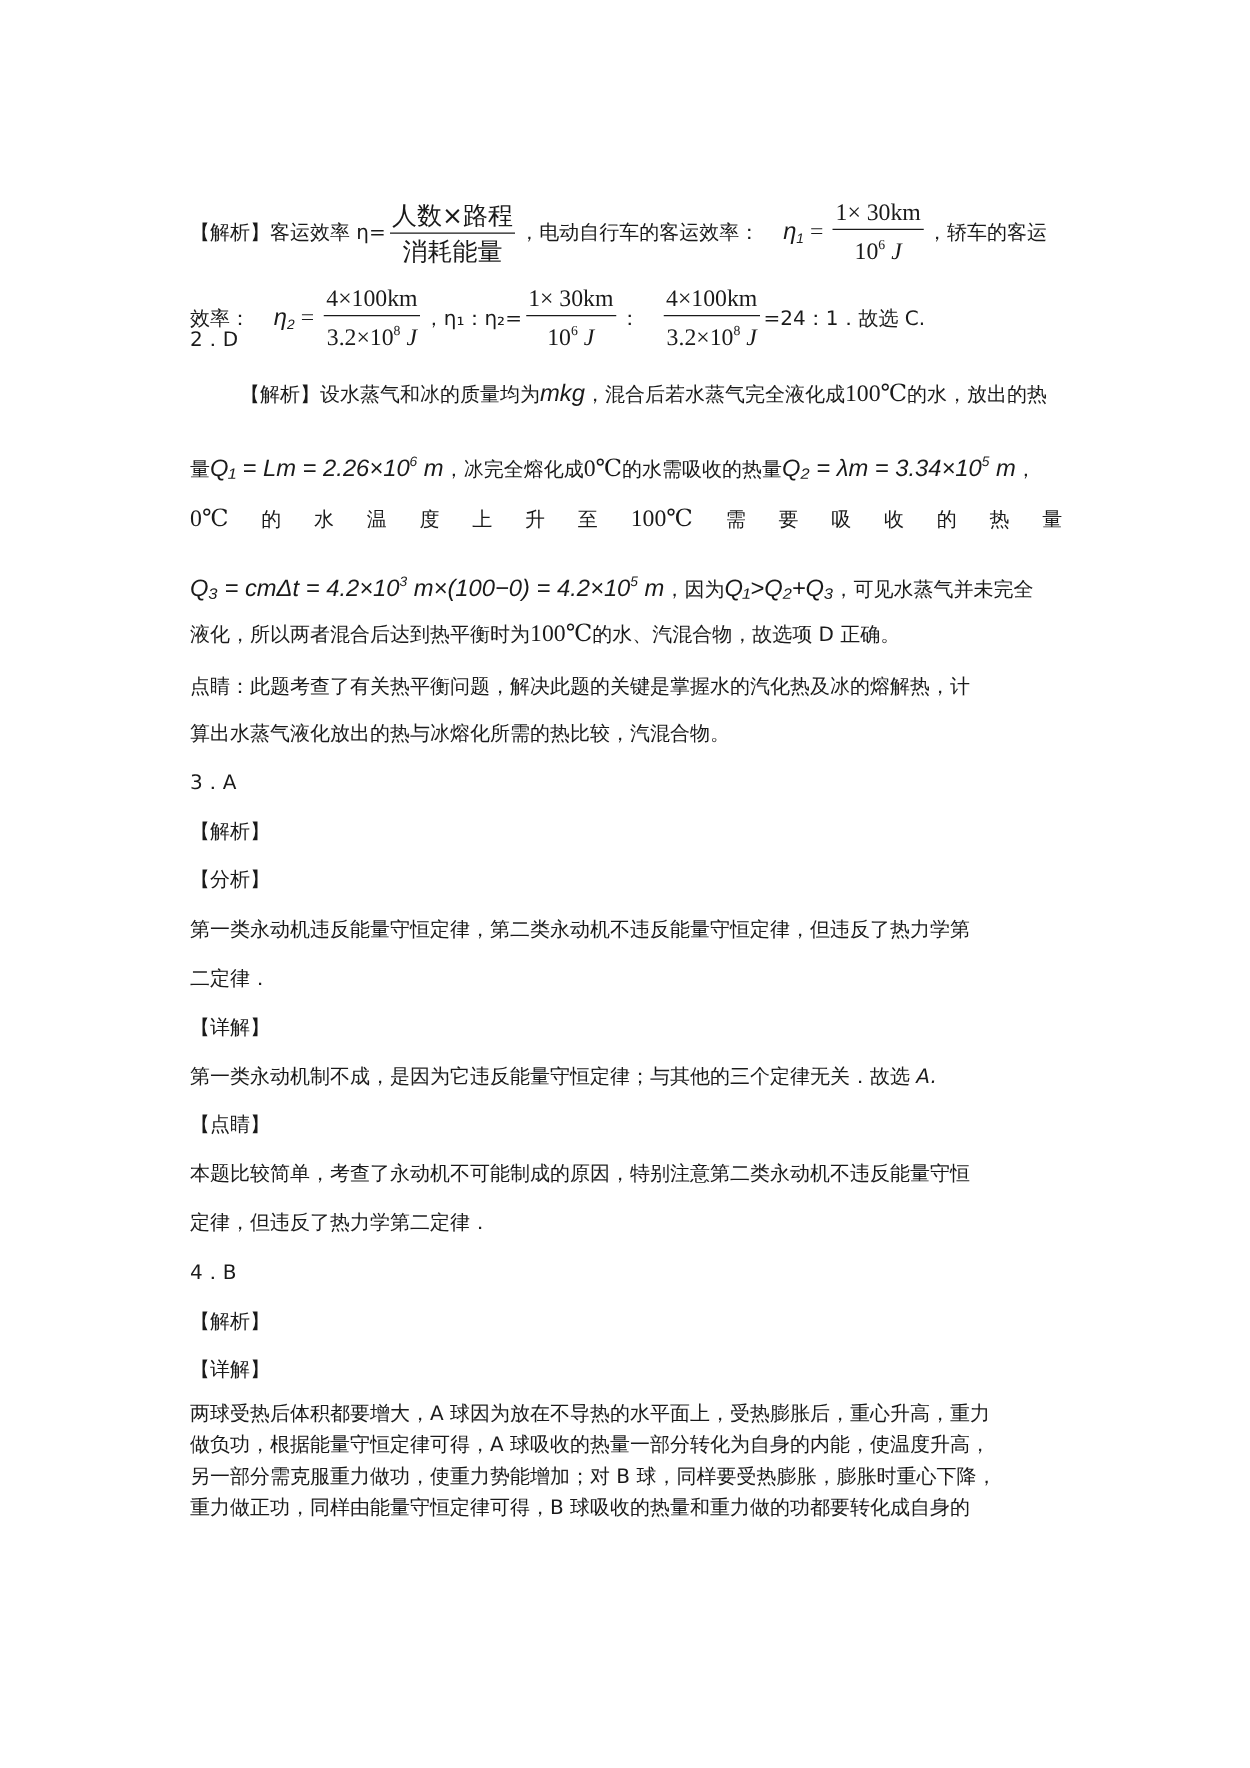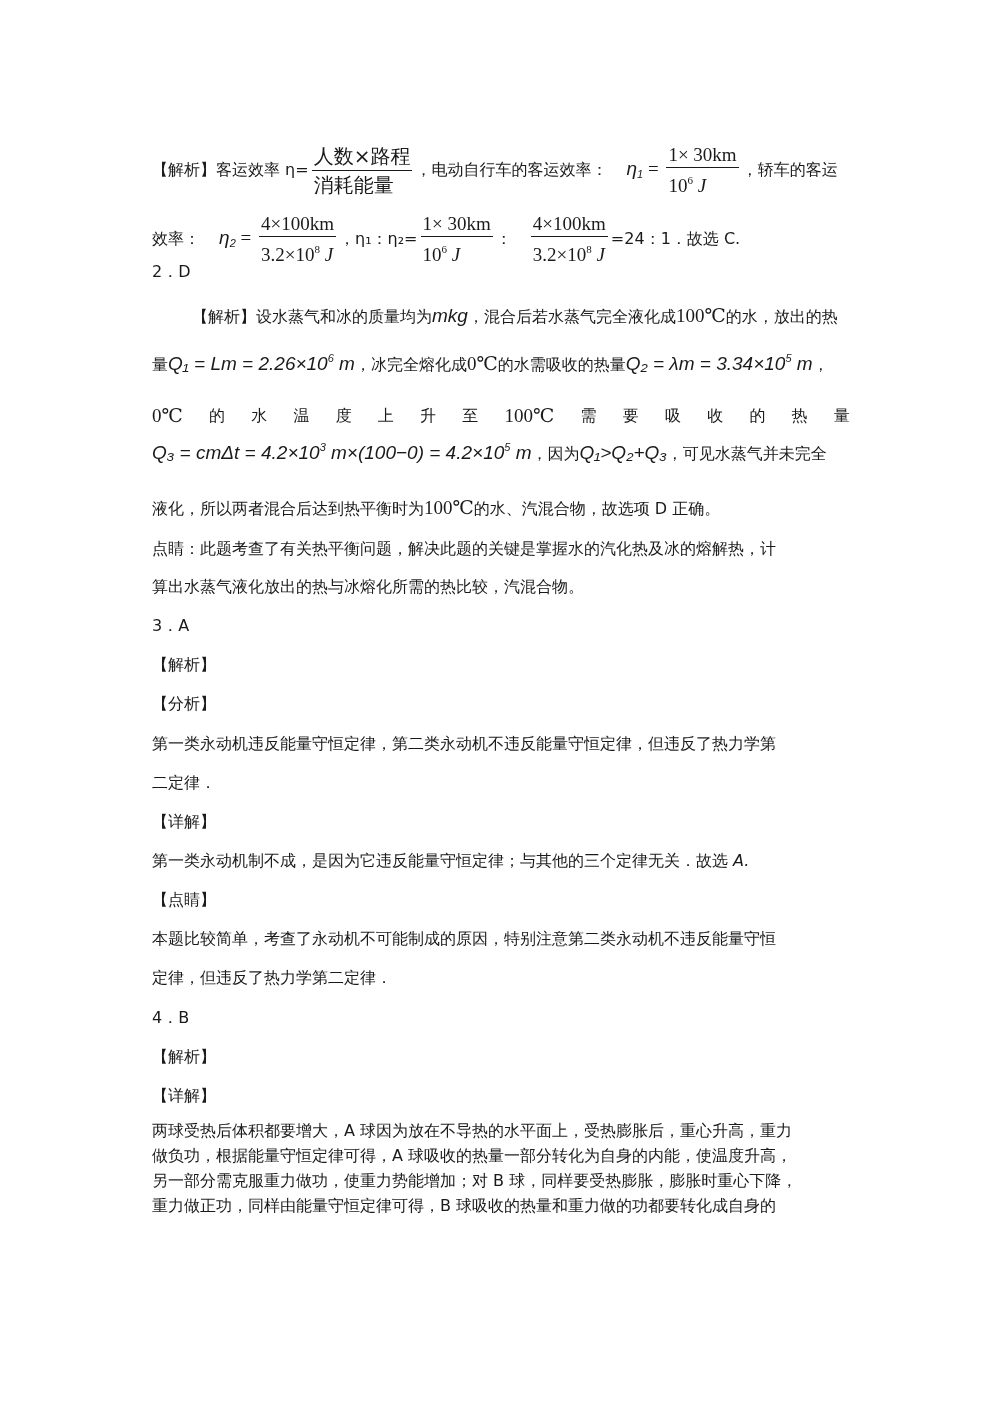--- a/index.html
+++ b/index.html
@@ -2,21 +2,21 @@
 <html><head>
 <meta charset="utf-8">
 <style>
   html, body { margin: 0; padding: 0; background: #ffffff; }
   body { width: 1000px; height: 1414px; position: relative; overflow: hidden;
          font-family: "DejaVu Sans", "Liberation Sans", sans-serif; color: #1a1a1a; }
   .page { position: absolute; left: 152px; top: 0; width: 700px; }
   .line { position: absolute; left: 0; white-space: nowrap; font-size: 16px; line-height: 20px; }
   .math { font-family: Liberation Sans, sans-serif; font-style: italic; font-size: 19px; }
   .num { font-family: "Liberation Serif", "DejaVu Serif", serif; font-size: 19px; }
-  .frac { display: inline-flex; flex-direction: column; align-items: flex-start; vertical-align: middle; margin: 0 3px; }
+  .frac { display: inline-flex; flex-direction: column; align-items: center; vertical-align: middle; margin: 16px 3px; }
   .frac .n, .frac .d { padding: 0 2px; line-height: 24px; font-family: "Liberation Serif","DejaVu Serif",serif; font-size: 19px; }
   .frac .n { border-bottom: 1px solid #1a1a1a; }
   .frac.cjk .n, .frac.cjk .d { font-family: "DejaVu Sans", sans-serif; font-size: 20px; line-height: 28px; }
   sup { font-size: 11px; vertical-align: 8px; }
   sub { font-size: 11px; vertical-align: -3px; }
   .justify { display: flex; justify-content: space-between; width: 698px; }
 </style>
 </head>
 <body>
 
@@ -47,21 +47,21 @@
         <span class="d"><span>3.2×10</span><sup>8</sup><i> J</i></span>
       </span><span>=24：1．故选 C.</span>
   </div>
 
   <div class="line" style="top:262px;">2．D</div>
 
   <div class="line" style="top:306px;margin-left:40px;">
     <span>【解析】</span><span>设水蒸气和冰的质量均为</span><span class="math">mkg</span><span>，混合后若水蒸气完全液化成</span><span class="num">100℃</span><span>的水，放出的热</span>
   </div>
 
-  <div class="line" style="top:348px;">
+  <div class="line" style="top:360px;">
     <span>量</span><span class="math"><span>Q₁ = Lm = 2.26×10</span><sup>6</sup><span> m</span></span><span>，冰完全熔化成</span><span class="num">0℃</span><span>的水需吸收的热量</span><span class="math"><span>Q₂ = λm = 3.34×10</span><sup>5</sup><span> m</span></span><span>，</span>
   </div>
 
   <div class="line justify" style="top:406px;">
     <span class="num">0℃</span>
       <span>的</span>
       <span>水</span>
       <span>温</span>
       <span>度</span>
       <span>上</span>
@@ -70,21 +70,21 @@
       <span class="num">100℃</span>
       <span>需</span>
       <span>要</span>
       <span>吸</span>
       <span>收</span>
       <span>的</span>
       <span>热</span>
       <span>量</span>
   </div>
 
-  <div class="line" style="top:437px;">
+  <div class="line" style="top:456px;">
     <span class="math"><span>Q₃ = cmΔt = 4.2×10</span><sup>3</sup><span> m×(100−0) = 4.2×10</span><sup>5</sup><span> m</span></span><span>，因为</span><span class="math">Q₁&gt;Q₂+Q₃</span><span>，可见水蒸气并未完全</span>
   </div>
 
   <div class="line" style="top:498px;">
     <span>液化，所以两者混合后达到热平衡时为</span><span class="num">100℃</span><span>的水、汽混合物，故选项 D 正确。</span>
   </div>
 
   <div class="line" style="top:539px;">点睛：此题考查了有关热平衡问题，解决此题的关键是掌握水的汽化热及冰的熔解热，计</div>
   <div class="line" style="top:577px;">算出水蒸气液化放出的热与冰熔化所需的热比较，汽混合物。</div>
 

